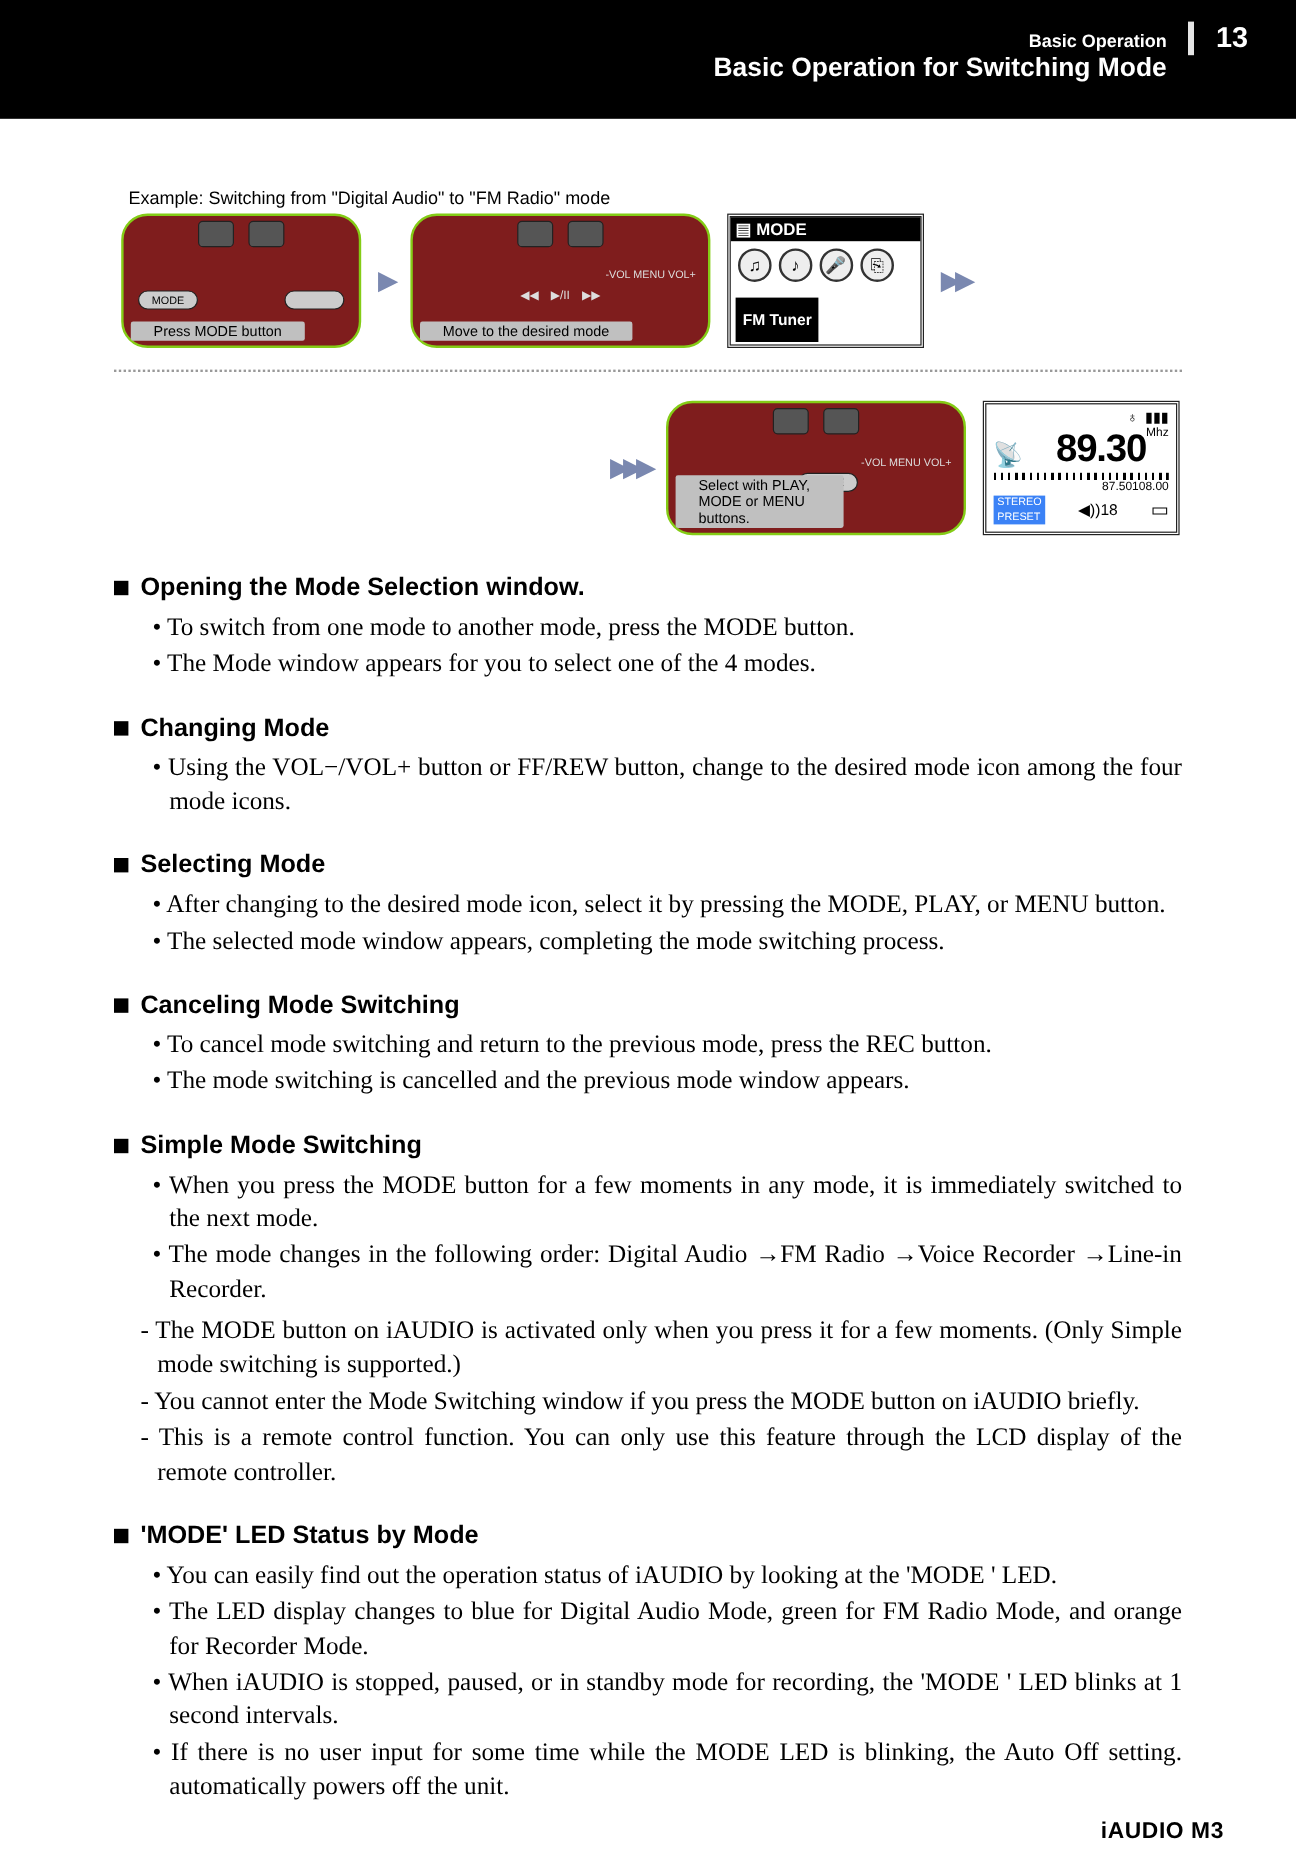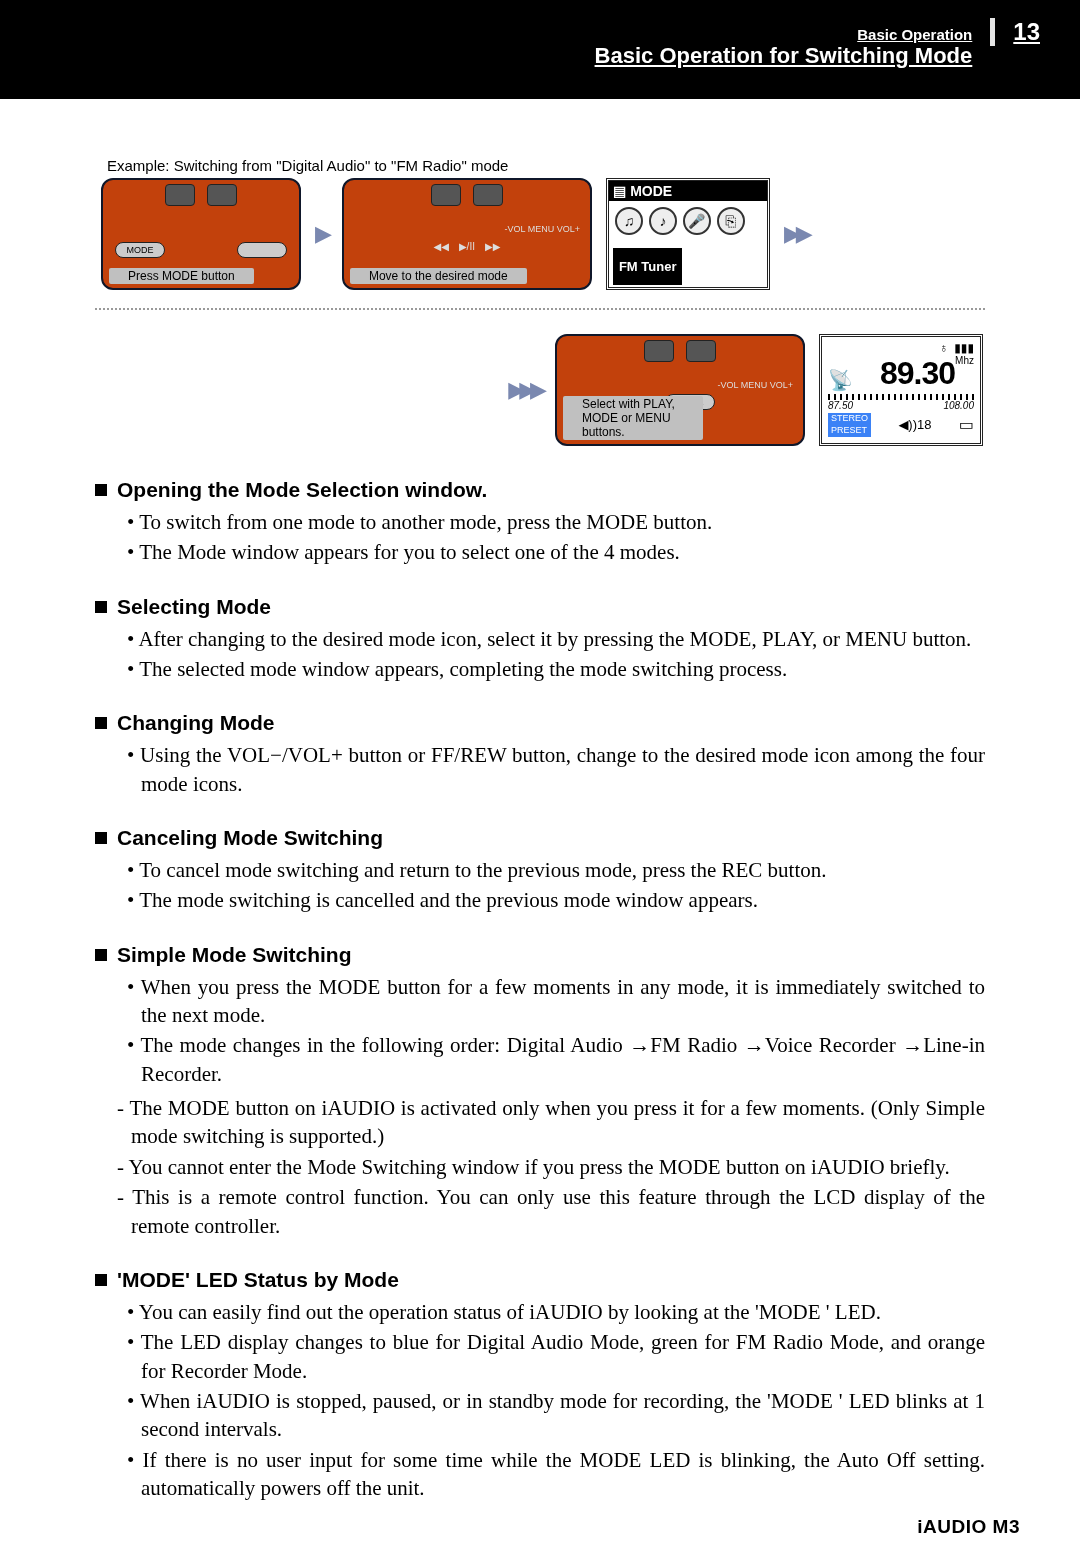--- a/index.html
+++ b/index.html
@@ -1,46 +1,46 @@
 <!DOCTYPE html>
 <html><head>
 <meta charset="utf-8">
 <style>
   * { box-sizing: border-box; margin: 0; padding: 0; }
   html, body { width: 1080px; background: #fff; font-family: "Times New Roman", Georgia, serif; color: #000; }
   .page { width: 1080px; min-height: 1560px; position: relative; }
-  .header-black { background: #000; color: #fff; padding: 18px 40px 30px 36px; text-decoration: underline; }
+  .header-black { background: #000; color: #fff; padding: 18px 40px 30px 36px; }
   .header-top { display: flex; justify-content: flex-end; align-items: baseline; gap: 18px; font-family: Arial, Helvetica, sans-serif; }
   .header-small { font-size: 15px; font-weight: bold; }
   .header-title { font-size: 22px; font-weight: bold; }
   .header-page { font-size: 24px; font-weight: bold; padding-left: 18px; border-left: 5px solid #e5e5e5; }
   .content { padding: 40px 95px 0 95px; }
   .row-title { font-family: Arial, Helvetica, sans-serif; }
   .title-num { font-size: 26px; font-weight: bold; }
   .title-main { font-size: 26px; font-weight: bold; }
   .title-note { font-size: 15px; font-weight: bold; }
   .title-note2 { font-size: 15px; font-weight: bold; display:block; margin-left: 460px; margin-top: 4px;}
   .example-line { font-family: Arial, Helvetica, sans-serif; font-size: 15px; margin-top: 18px; margin-bottom: 4px; margin-left: 12px; }
   .diagrams1 { display: flex; align-items: center; gap: 14px; margin-left: 6px;}
   .diagrams2 { display: flex; align-items: center; gap: 14px; justify-content: flex-end; margin-top: 24px; margin-right: 2px;}
-  .device-box { border: 2px solid #0f172a; border-radius: 12px; width: 200px; height: 112px; background: #c2410c; position: relative; }
+  .device-box { border: 2px solid #84cc16; border-radius: 22px; width: 200px; height: 112px; background: #7f1d1d; position: relative; }
   .device-wide { width: 250px; height: 112px; }
   .device-caption { position: absolute; bottom: 4px; left: 6px; font-size: 12px; font-family: Arial, Helvetica, sans-serif; background: #c0c0c0; padding: 1px 19px; border-radius: 2px;}
   .device-caption-long { max-width: 140px; }
   .lcd-box { border: 3px double #222; width: 164px; height: 112px; background: #fff; position: relative; font-family: Arial, Helvetica, sans-serif; }
   .lcd-mode-top { background:#000; color:#fff; font-size:14px; font-weight:bold; padding:2px 4px; display:flex; align-items:center; gap:4px;}
   .lcd-icons-row { display:flex; gap:6px; padding:6px 6px; }
   .lcd-circ { width:28px; height:28px; border:2px solid #333; border-radius:50%; background:#eee; display:flex; align-items:center; justify-content:center; font-size:14px;}
   .lcd-bottom { position:absolute; bottom:2px; left:4px; background:#000; color:#fff; font-size:13px; font-weight:bold; padding:11px 6px;}
   .fm-box { border: 3px double #222; width: 164px; height: 112px; background:#fff; font-family: Arial, Helvetica, sans-serif; position:relative; padding:4px 6px;}
   .fm-top { display:flex; justify-content:flex-end; gap:6px; font-size:12px;}
   .fm-freq { font-size:32px; font-weight:bold; text-align:right; letter-spacing:-1px;}
   .fm-mhz { font-size:10px; vertical-align: top;}
   .fm-scale { height:6px; background: repeating-linear-gradient(90deg,#000 0 2px,#fff 2px 6px); margin-top:2px;}
-  .fm-nums { display:flex; justify-content:space-between; font-size:10px;font-style:italic;}
+  .fm-nums { display:flex; justify-content:flex-end; font-size:10px;}
   .fm-bottom { display:flex; justify-content:space-between; align-items:center; margin-top:2px;}
   .fm-pill { font-size:9px; background:#3b82f6; color:#fff; padding:1px 3px; line-height:1.1;}
   .fm-vol { font-size:13px;}
   .arrow1 { font-size:22px; color:#7a88b0; letter-spacing:-4px; }
   .arrow2 { font-size:22px; color:#7a88b0; letter-spacing:-5px; }
   .arrow3 { font-size:22px; color:#7a88b0; letter-spacing:-6px; }
   .dotted-sep { border: none; border-top: 2px dotted #999; margin: 18px 0; }
   .device-top-knobs { position:absolute; top:4px; left:0; right:0; display:flex; justify-content:center; gap:12px;}
   .knob { width:30px; height:22px; background:#555; border-radius:4px; border:1px solid #222;}
   .mode-btn { position:absolute; left:12px; bottom:30px; width:50px; height:16px; background:#ccc; border:1px solid #222; border-radius:8px; font-size:9px; display:flex; align-items:center; justify-content:center; font-family:Arial;}
@@ -176,34 +176,34 @@
             <span>Opening the Mode Selection window.</span>
           </div>
           <ul class="bullets">
             <li>To switch from one mode to another mode, press the MODE button.</li>
             <li>The Mode window appears for you to select one of the 4 modes.</li>
           </ul>
         </div>
         <div class="sec-block">
           <div class="sec-head">
             <span class="sq"></span>
+            <span>Changing Mode</span>
+          </div>
+          <ul class="bullets">
+            <li>Using the VOL−/VOL+ button or FF/REW button, change to the desired mode icon among the four mode icons.</li>
+          </ul>
+        </div>
+        <div class="sec-block">
+          <div class="sec-head">
+            <span class="sq"></span>
             <span>Selecting Mode</span>
           </div>
           <ul class="bullets">
             <li>After changing to the desired mode icon, select it by pressing the MODE, PLAY, or MENU button.</li>
             <li>The selected mode window appears, completing the mode switching process.</li>
-          </ul>
-        </div>
-        <div class="sec-block">
-          <div class="sec-head">
-            <span class="sq"></span>
-            <span>Changing Mode</span>
-          </div>
-          <ul class="bullets">
-            <li>Using the VOL−/VOL+ button or FF/REW button, change to the desired mode icon among the four mode icons.</li>
           </ul>
         </div>
         <div class="sec-block">
           <div class="sec-head">
             <span class="sq"></span>
             <span>Canceling Mode Switching</span>
           </div>
           <ul class="bullets">
             <li>To cancel mode switching and return to the previous mode, press the REC button.</li>
             <li>The mode switching is cancelled and the previous mode window appears.</li>

